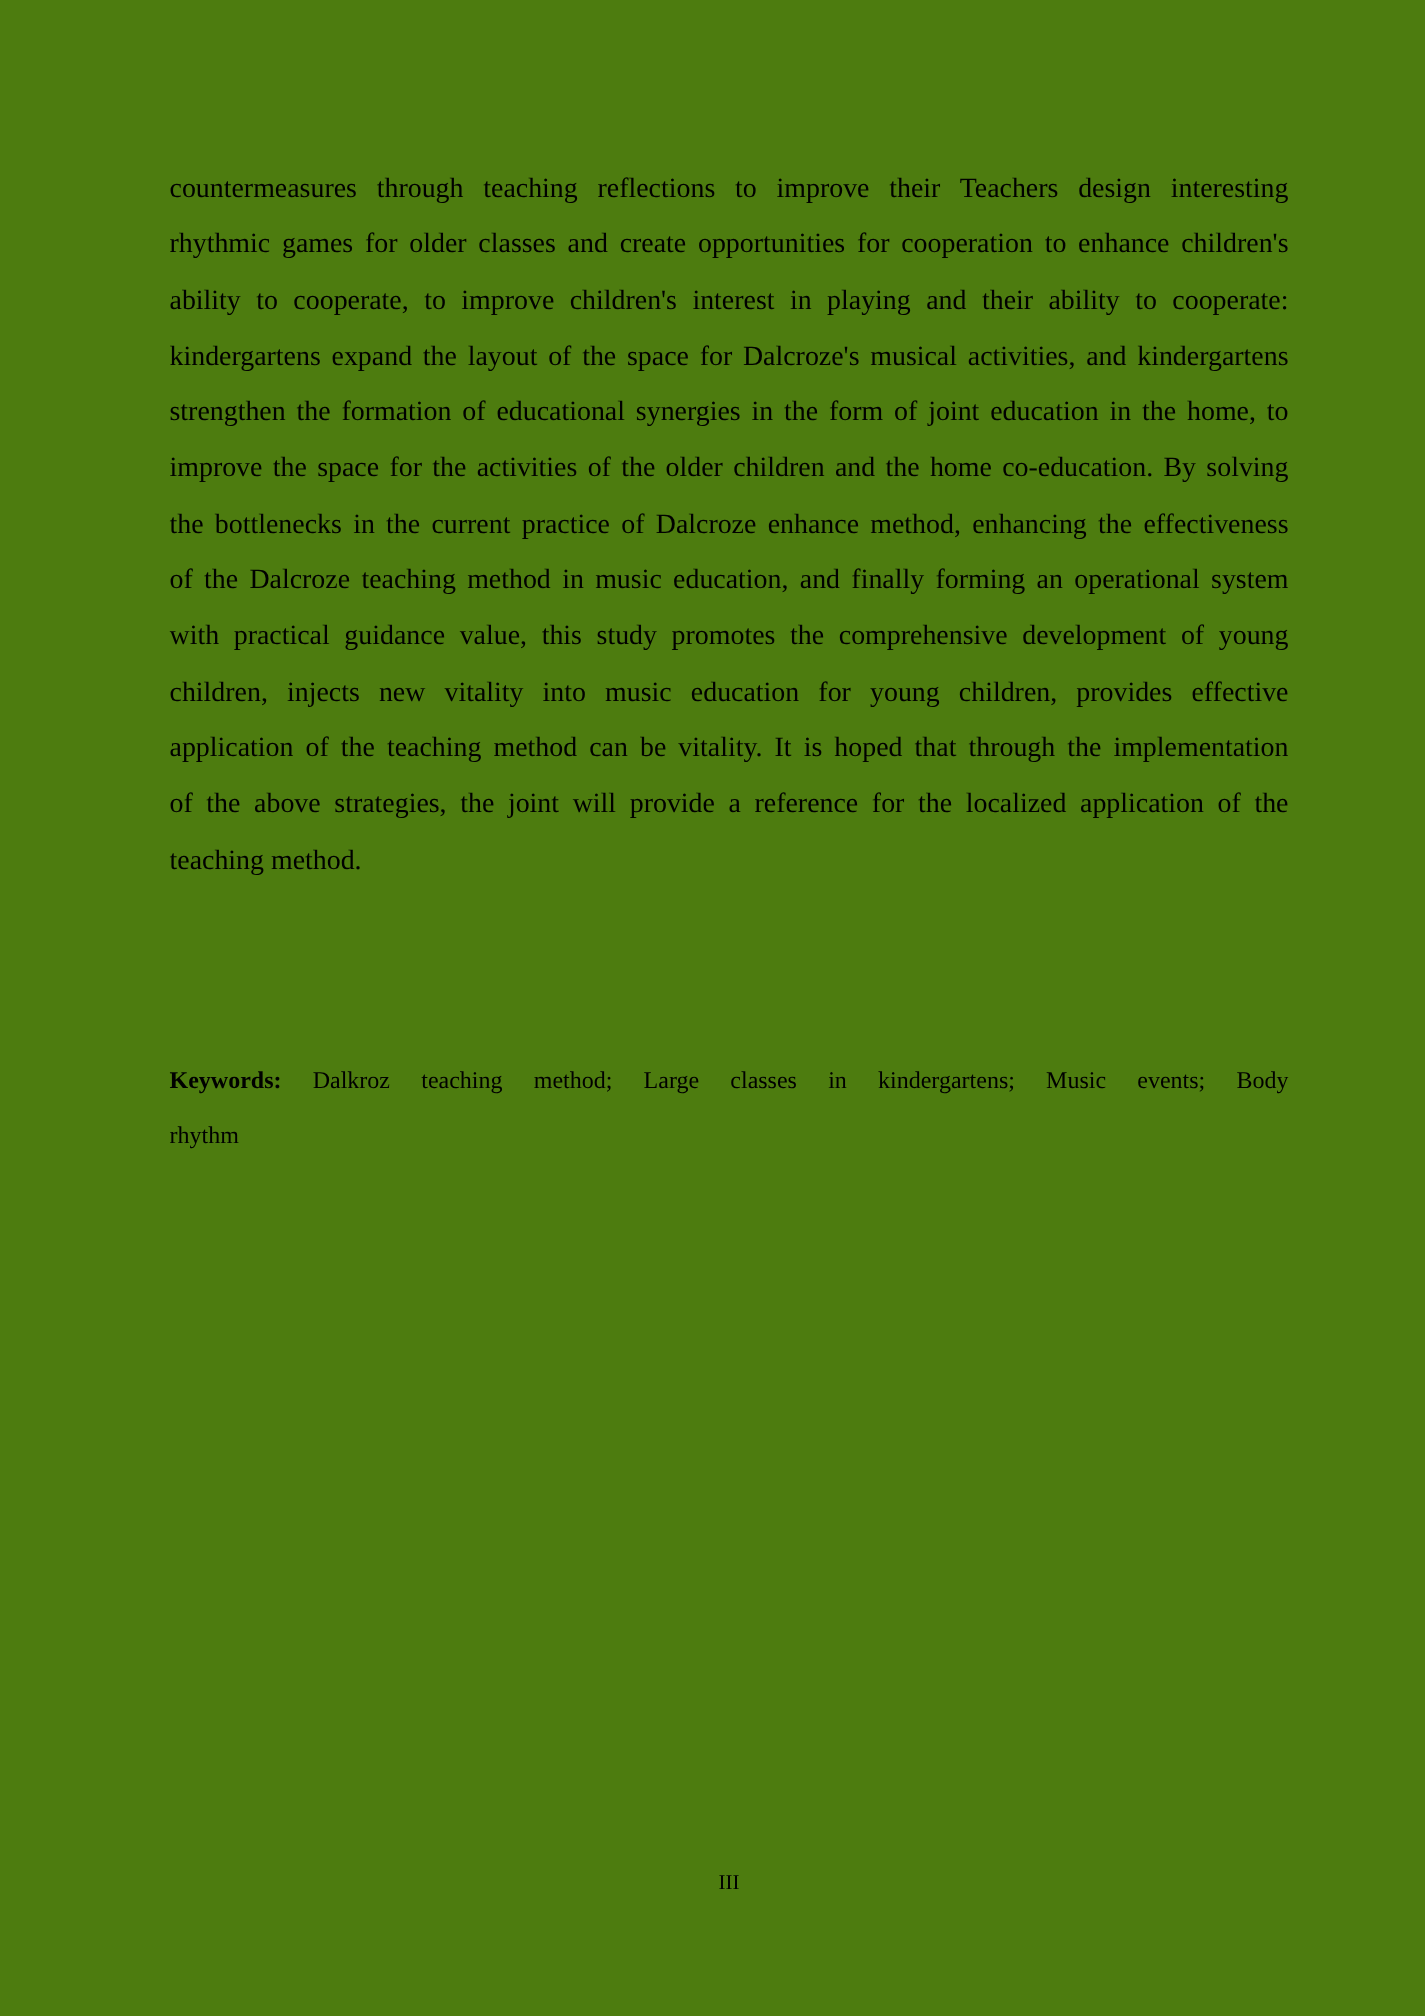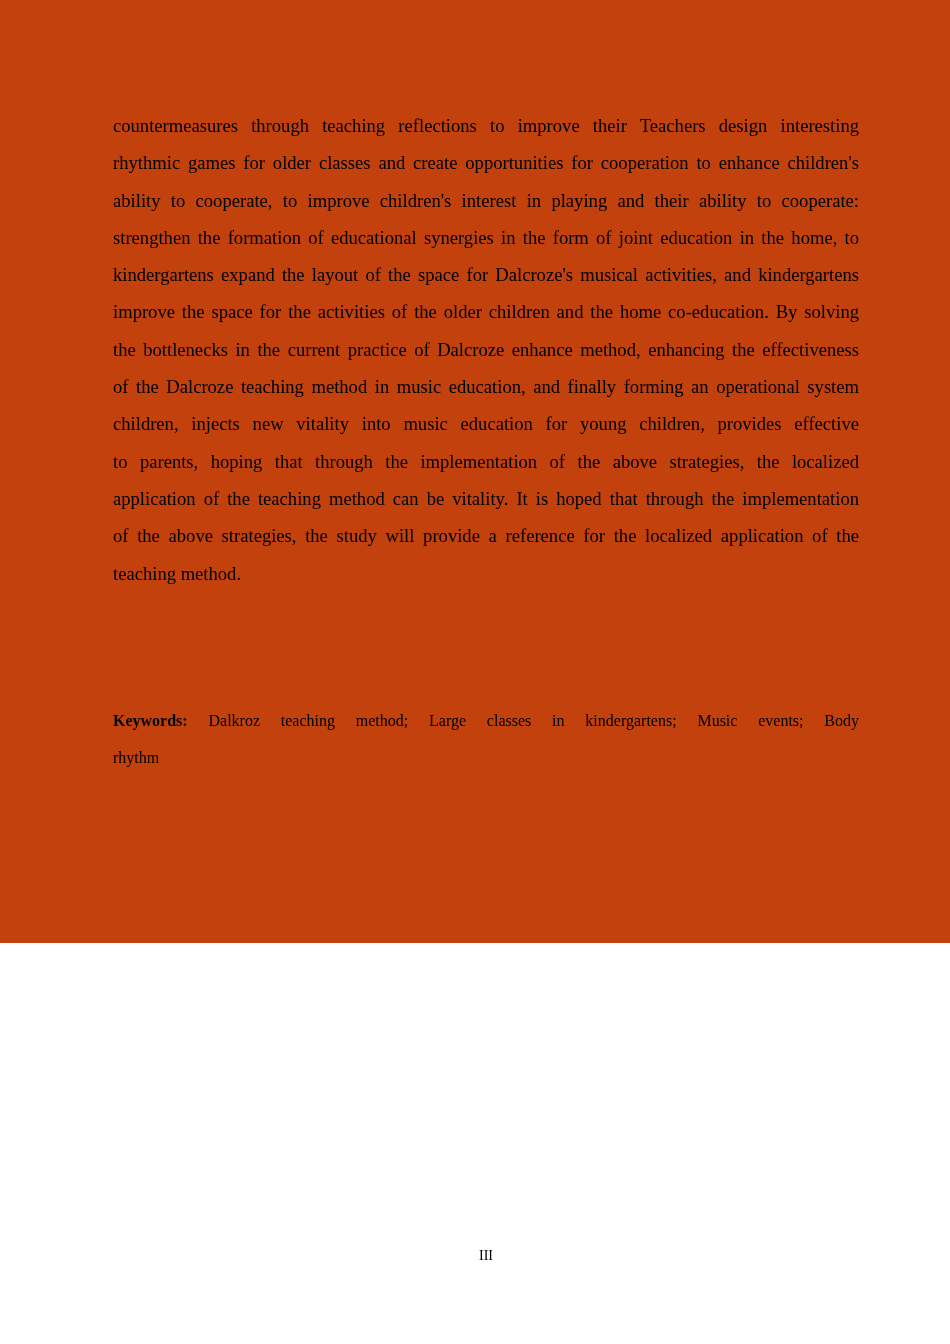--- a/index.html
+++ b/index.html
@@ -13,22 +13,22 @@
       position: relative;
       overflow: hidden;
       font-family: "Liberation Serif", "DejaVu Serif", serif;
       color: #000000;
     }
     .page {
       position: absolute;
       left: 0;
       top: 0;
       width: 950px;
-      height: 943px;
-      background: #c2410c;
+      height: 1344px;
+      background: #4d7c0f;
     }
     .body-text {
       position: absolute;
       left: 113px;
       top: 107px;
       width: 746px;
       font-size: 18.6px;
       line-height: 37.3px;
     }
     .line {
@@ -66,29 +66,29 @@
   </style>
 </head>
 <body>
 
 <div class="page">
 
   <div class="body-text">
     <span class="line">countermeasures through teaching reflections to improve their Teachers design interesting</span>
     <span class="line">rhythmic games for older classes and create opportunities for cooperation to enhance children's</span>
     <span class="line">ability to cooperate,  to improve children's interest in playing and their ability to cooperate:</span>
+    <span class="line">kindergartens expand the layout of the space for Dalcroze's musical activities, and kindergartens</span>
     <span class="line">strengthen the formation of educational synergies in the form of joint education in the home,  to</span>
-    <span class="line">kindergartens expand the layout of the space for Dalcroze's musical activities, and kindergartens</span>
     <span class="line">improve the space for the activities of the older children and the home co-education. By solving</span>
     <span class="line">the bottlenecks in the current practice of Dalcroze enhance method, enhancing the effectiveness</span>
     <span class="line">of the Dalcroze teaching method in music education, and finally forming an operational system</span>
+    <span class="line">with practical guidance value, this study promotes the comprehensive development of young</span>
     <span class="line">children, injects new vitality into music education for young children, provides effective</span>
-    <span class="line">to parents, hoping that through the implementation of the above strategies, the localized</span>
     <span class="line">application of the teaching method can be vitality. It is hoped that through the implementation</span>
-    <span class="line">of the above strategies, the study will provide a reference for the localized application of the</span>
+    <span class="line">of the above strategies, the joint will provide a reference for the localized application of the</span>
     <span class="line last">teaching method.</span>
   </div>
 
   <div class="keywords">
     <span class="line"><span class="kw-label">Keywords:</span> <span>Dalkroz teaching method; Large classes in kindergartens; Music events; Body</span></span>
     <span class="line last">rhythm</span>
   </div>
 
   <div class="page-number">III</div>
 

